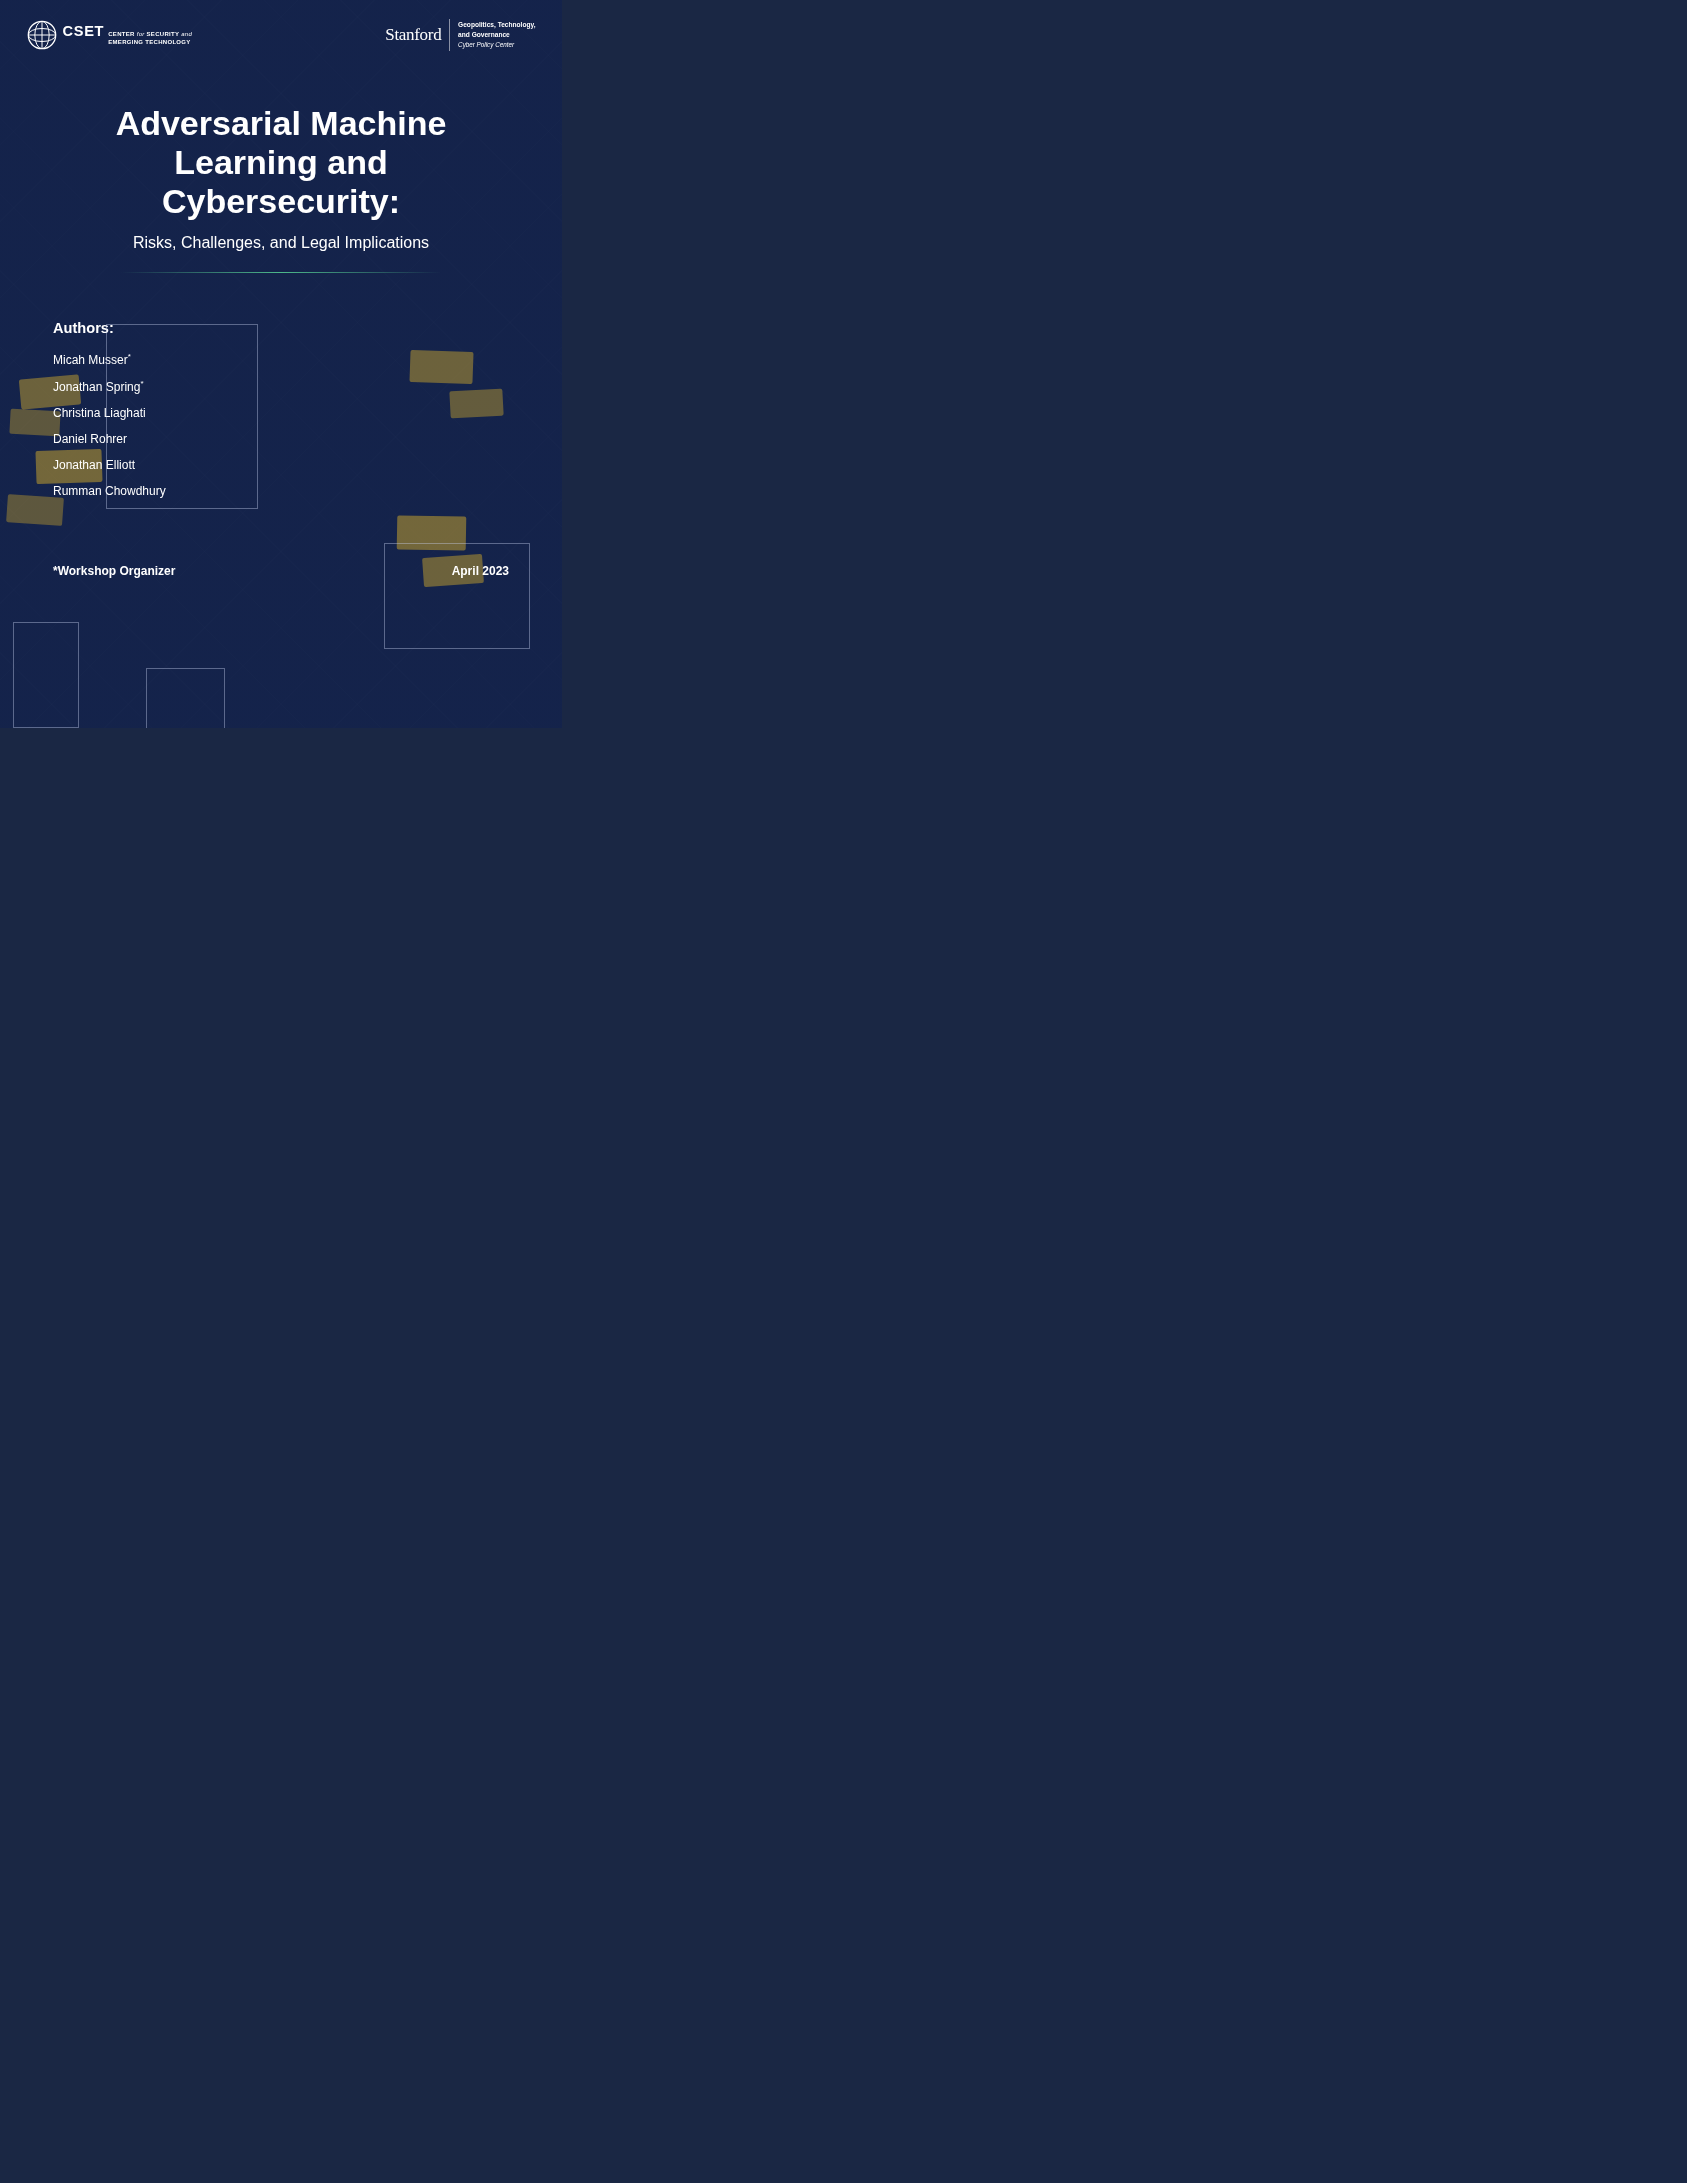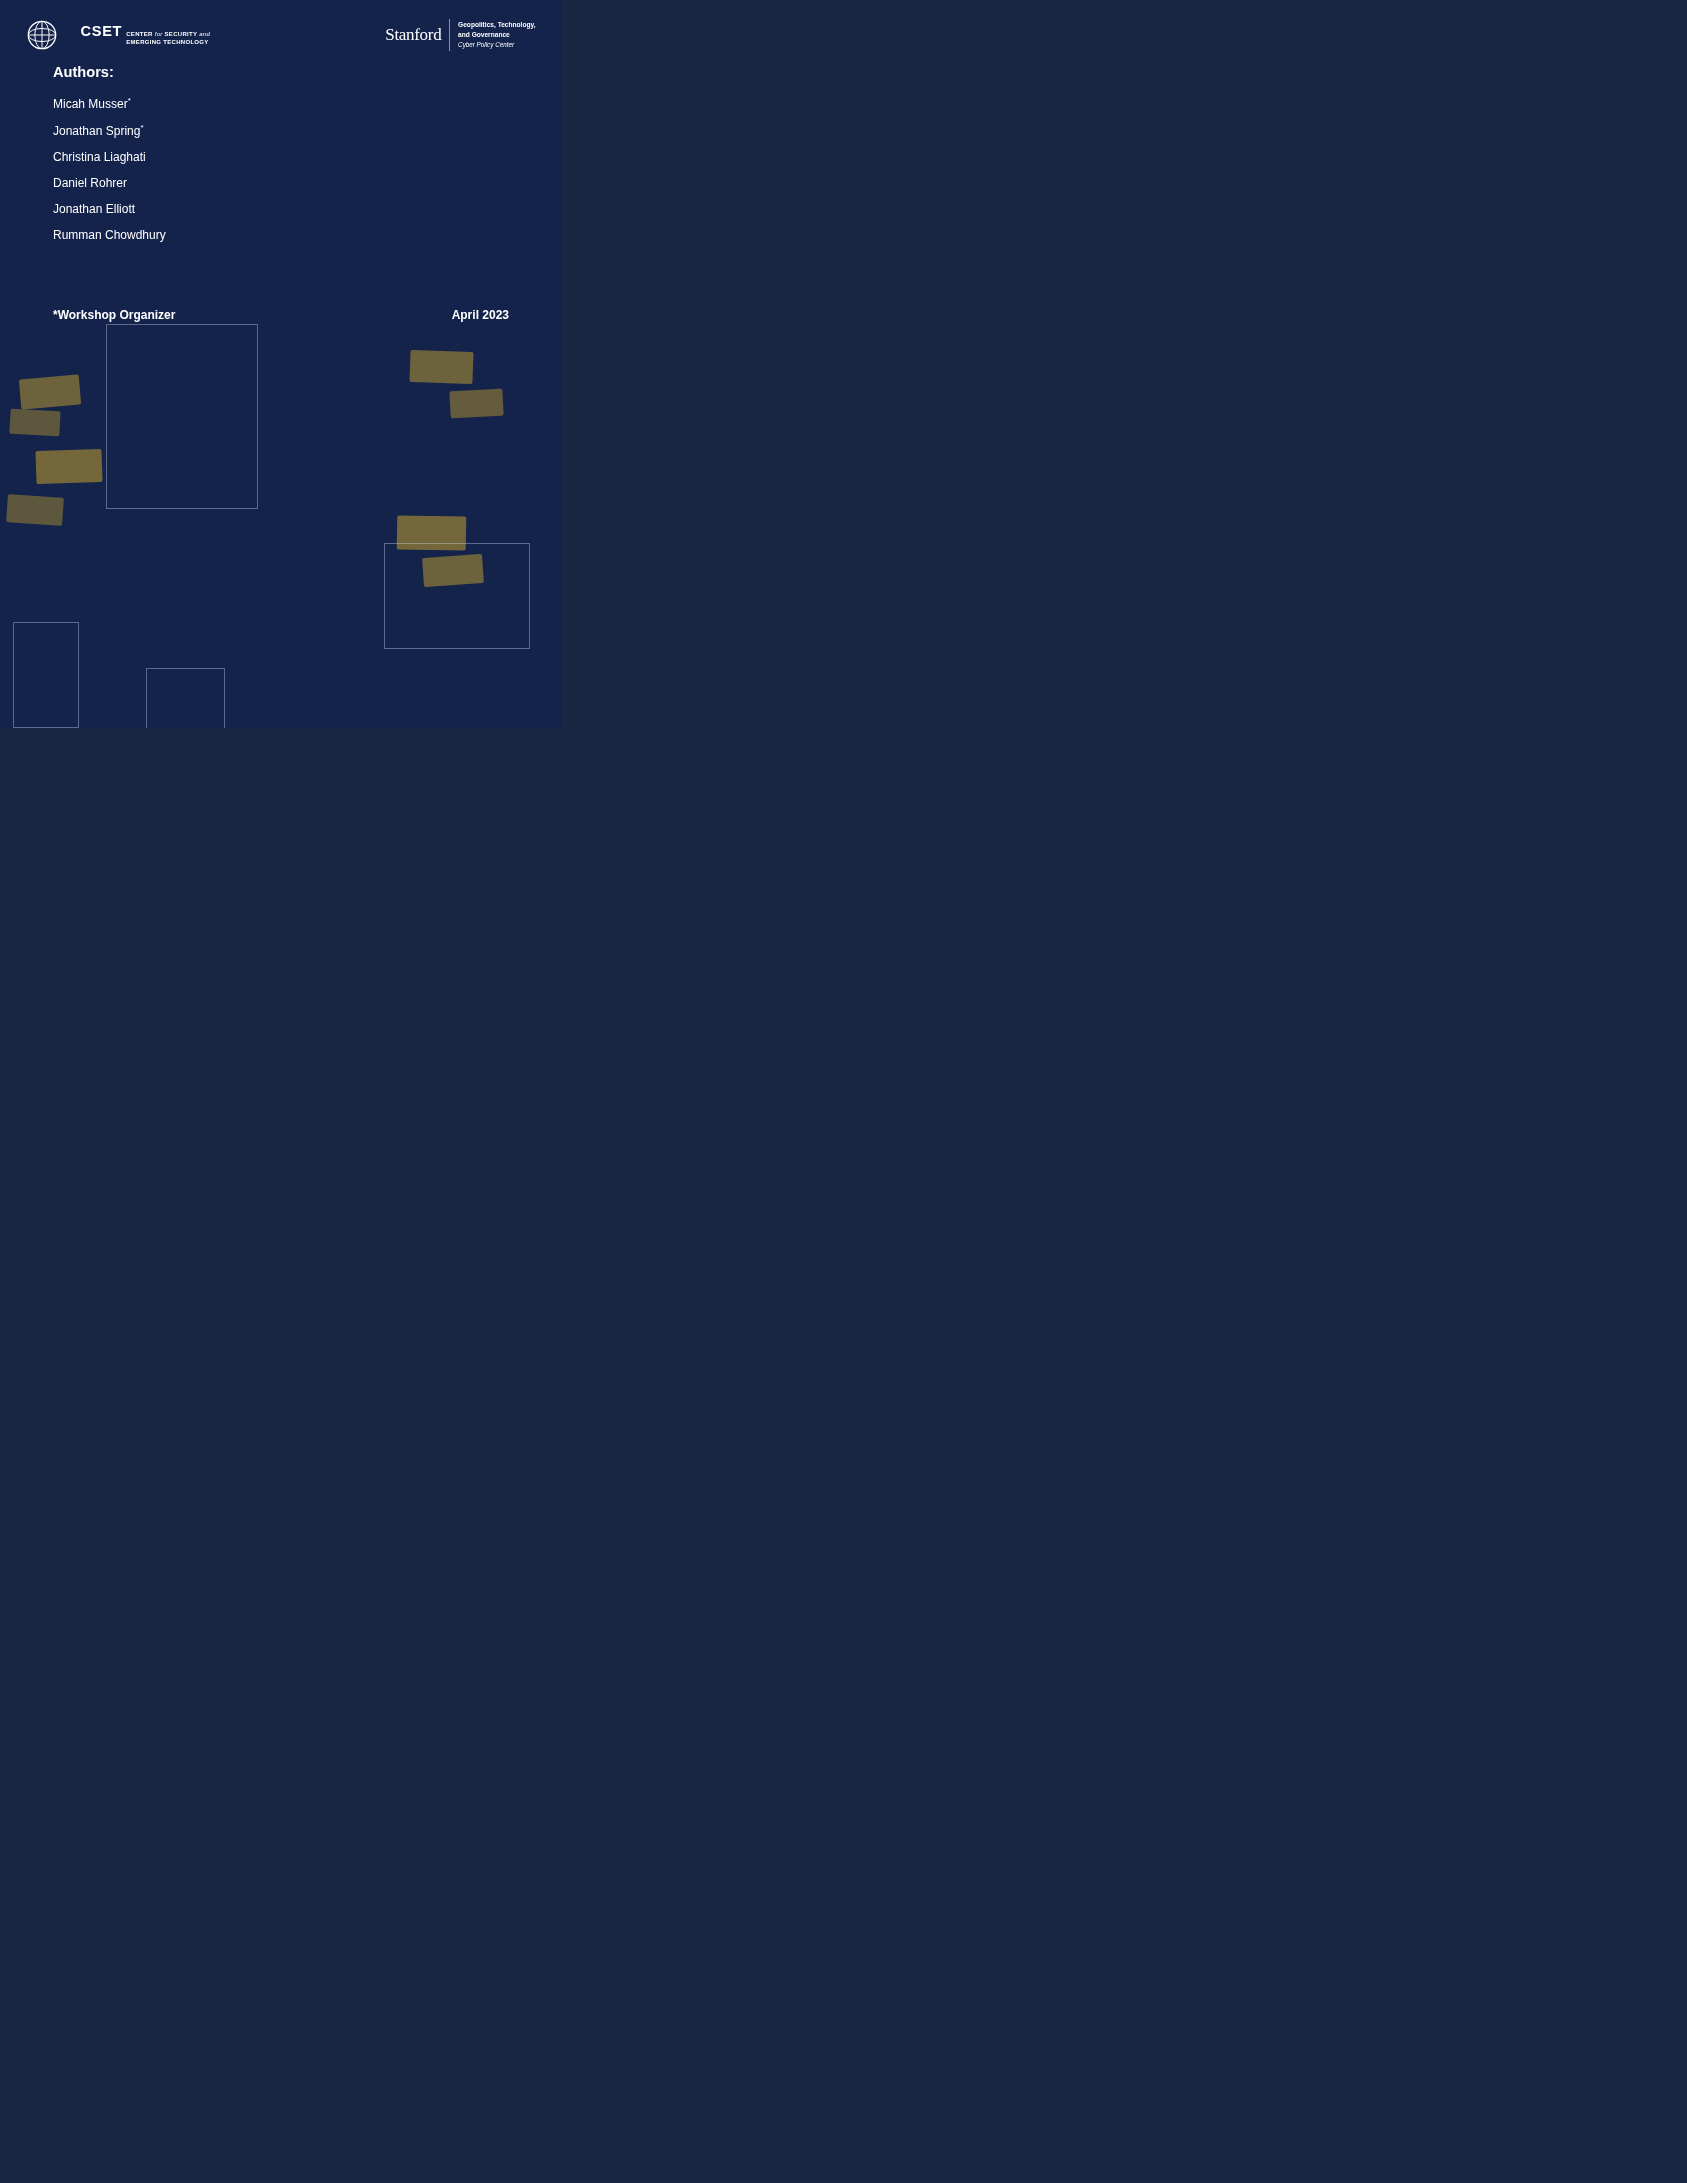--- a/index.html
+++ b/index.html
@@ -64,21 +64,21 @@
       display: flex;
       align-items: center;
       justify-content: space-between;
       padding: 18.5px 26.5px 13.2px 26.5px;
       border-bottom: none;
     }
 
     .cset-logo {
       display: flex;
       align-items: center;
-      gap: 24px;
+      gap: 6px;
     }
 
     .cset-globe {
       width: 30px;
       height: 30px;
     }
 
     .cset-text {
       color: white;
       font-family: Arial, sans-serif;
@@ -299,20 +299,27 @@
       <span class="stanford-name">Stanford</span>
       <div class="stanford-divider"></div>
       <div class="stanford-subtitle">
         <div class="bold-line">Geopolitics, Technology,</div>
         <div class="bold-line">and Governance</div>
         <div class="italic-line">Cyber Policy Center</div>
       </div>
     </div>
   </div>
 
+  <div class="title-area">
+    <h1 class="main-title">
+      Adversarial Machine<br>Learning and Cybersecurity:
+    </h1>
+    <p class="subtitle">Risks, Challenges, and Legal Implications</p>
+    <div class="divider-line"></div>
+  </div>
 
   <div class="authors-section">
     <div class="authors-label">Authors:</div>
     <div class="authors-grid">
 
       <div class="author-col">
         <span class="author-name">Micah Musser<sup>*</sup></span>
         <span class="author-name">Jonathan Spring<sup>*</sup></span>
         <span class="author-name">Christina Liaghati</span>
         <span class="author-name">Daniel Rohrer</span>

